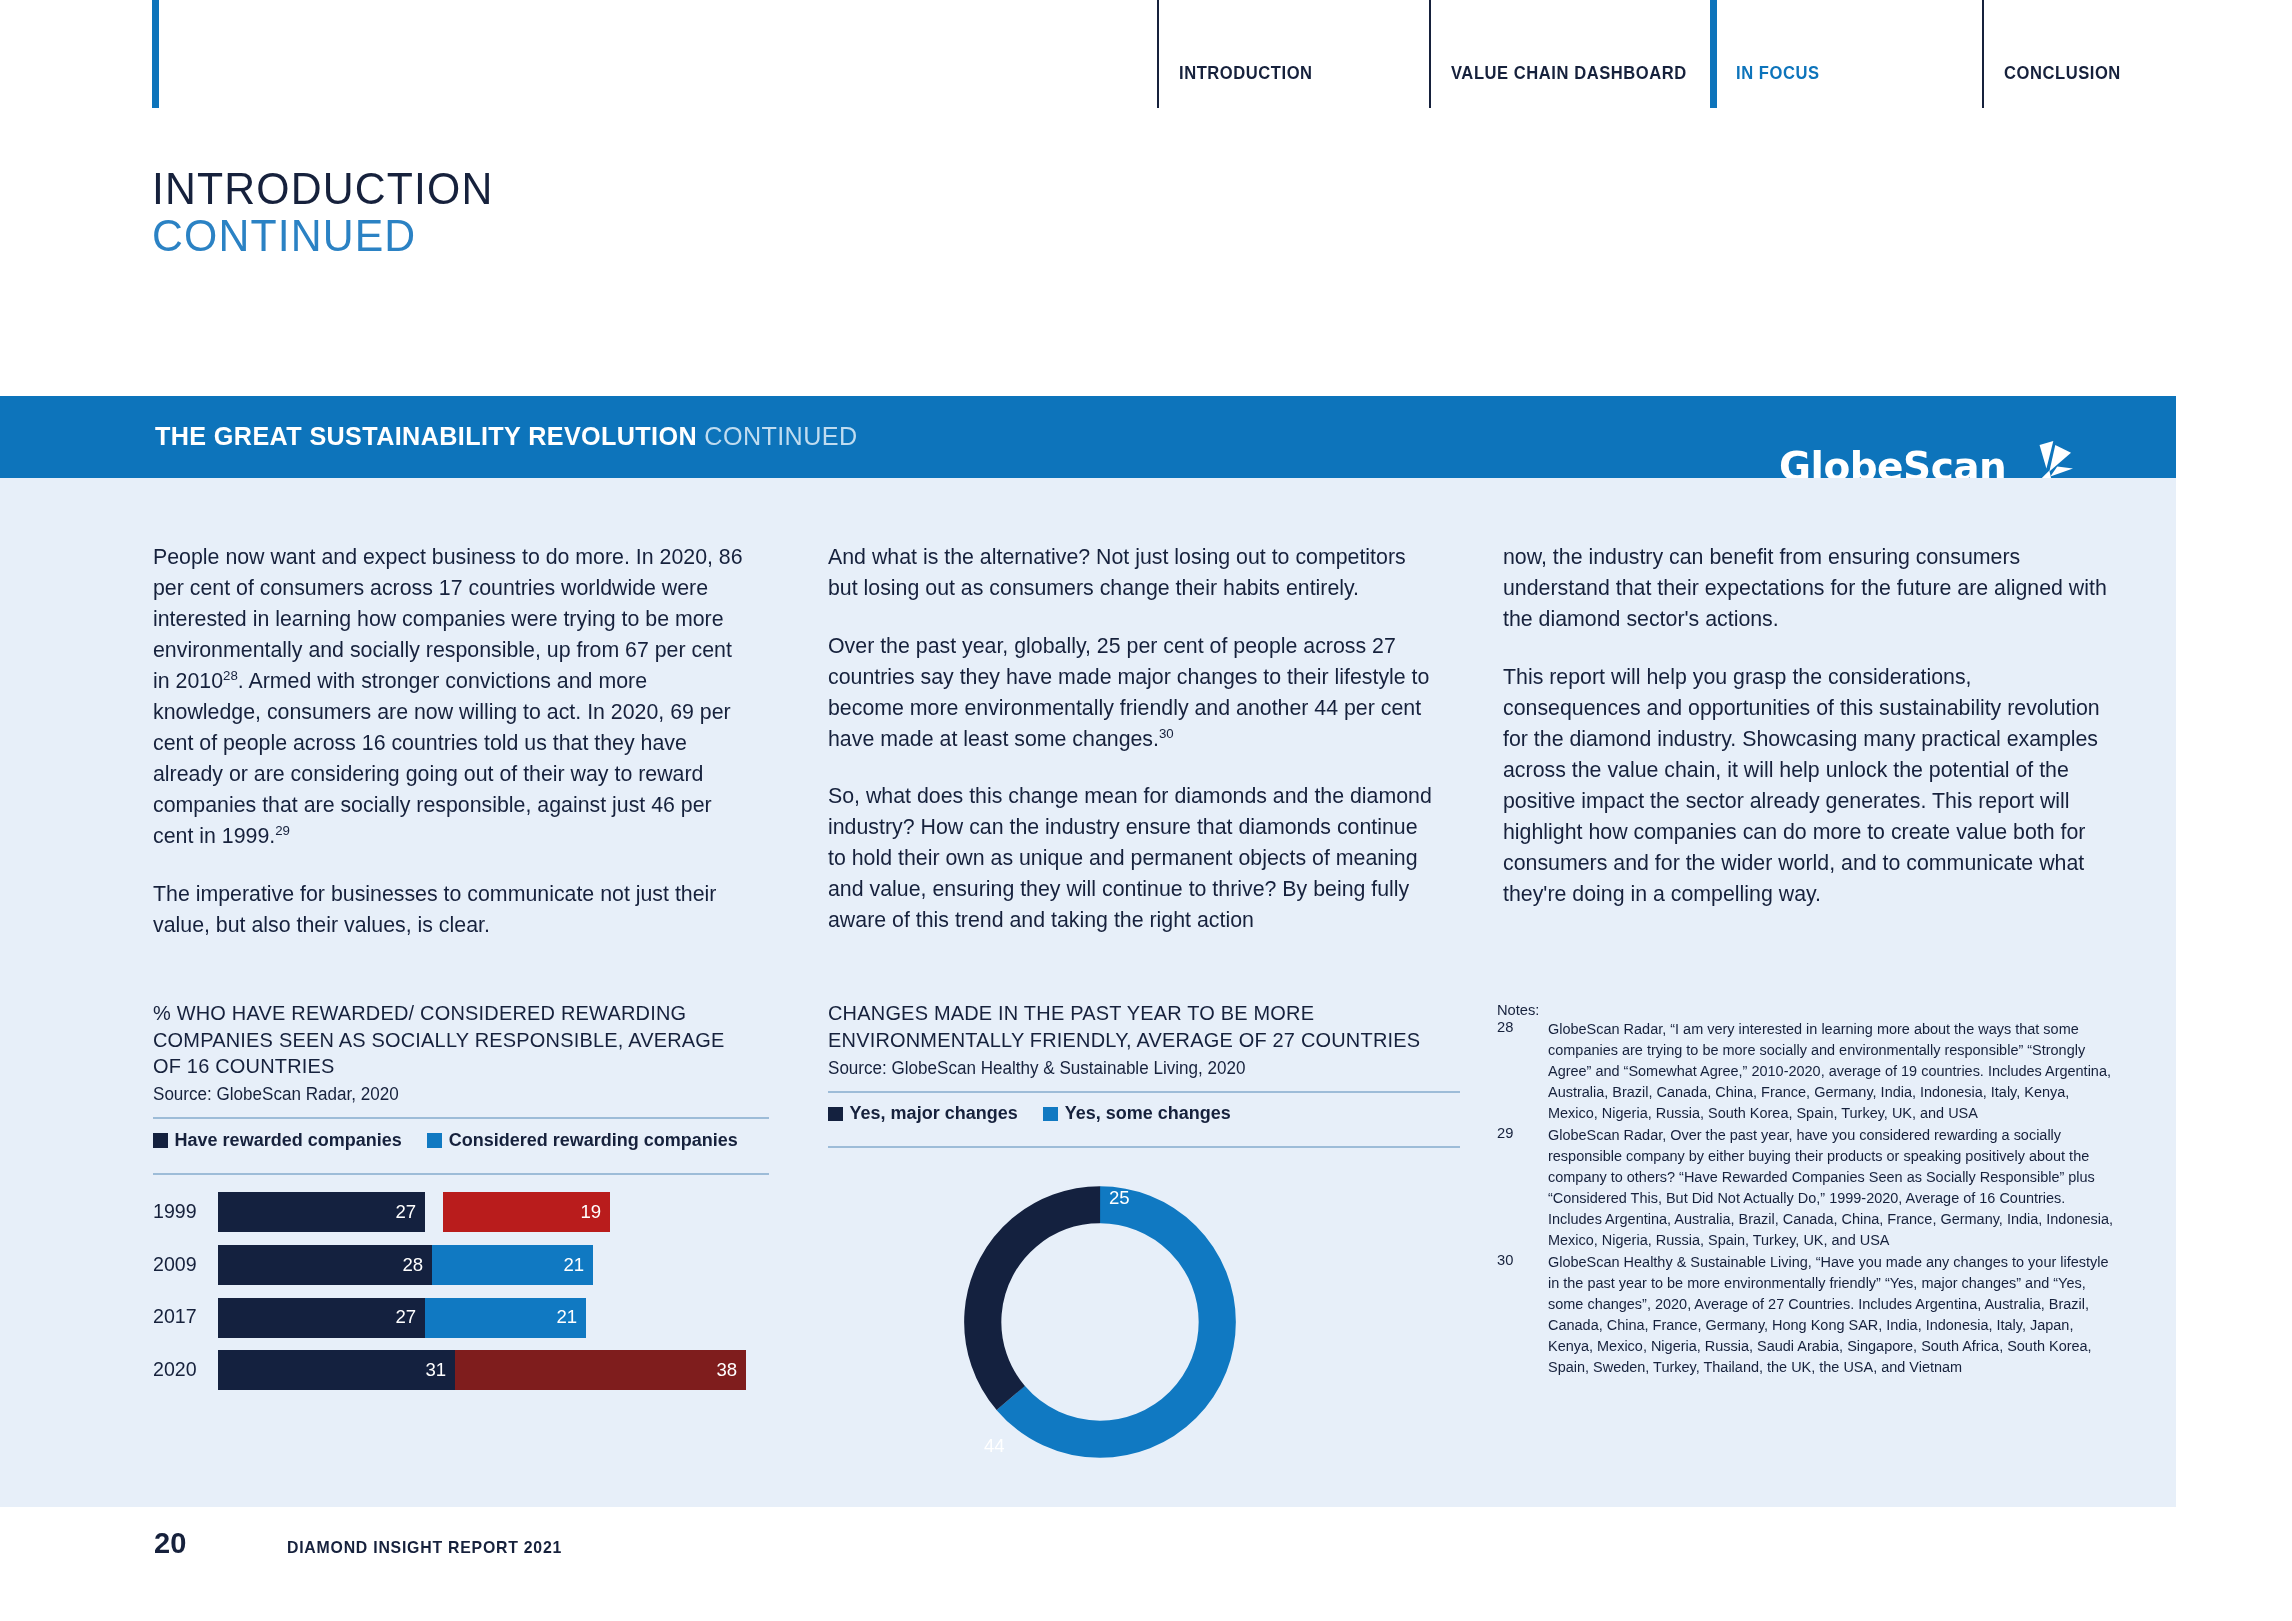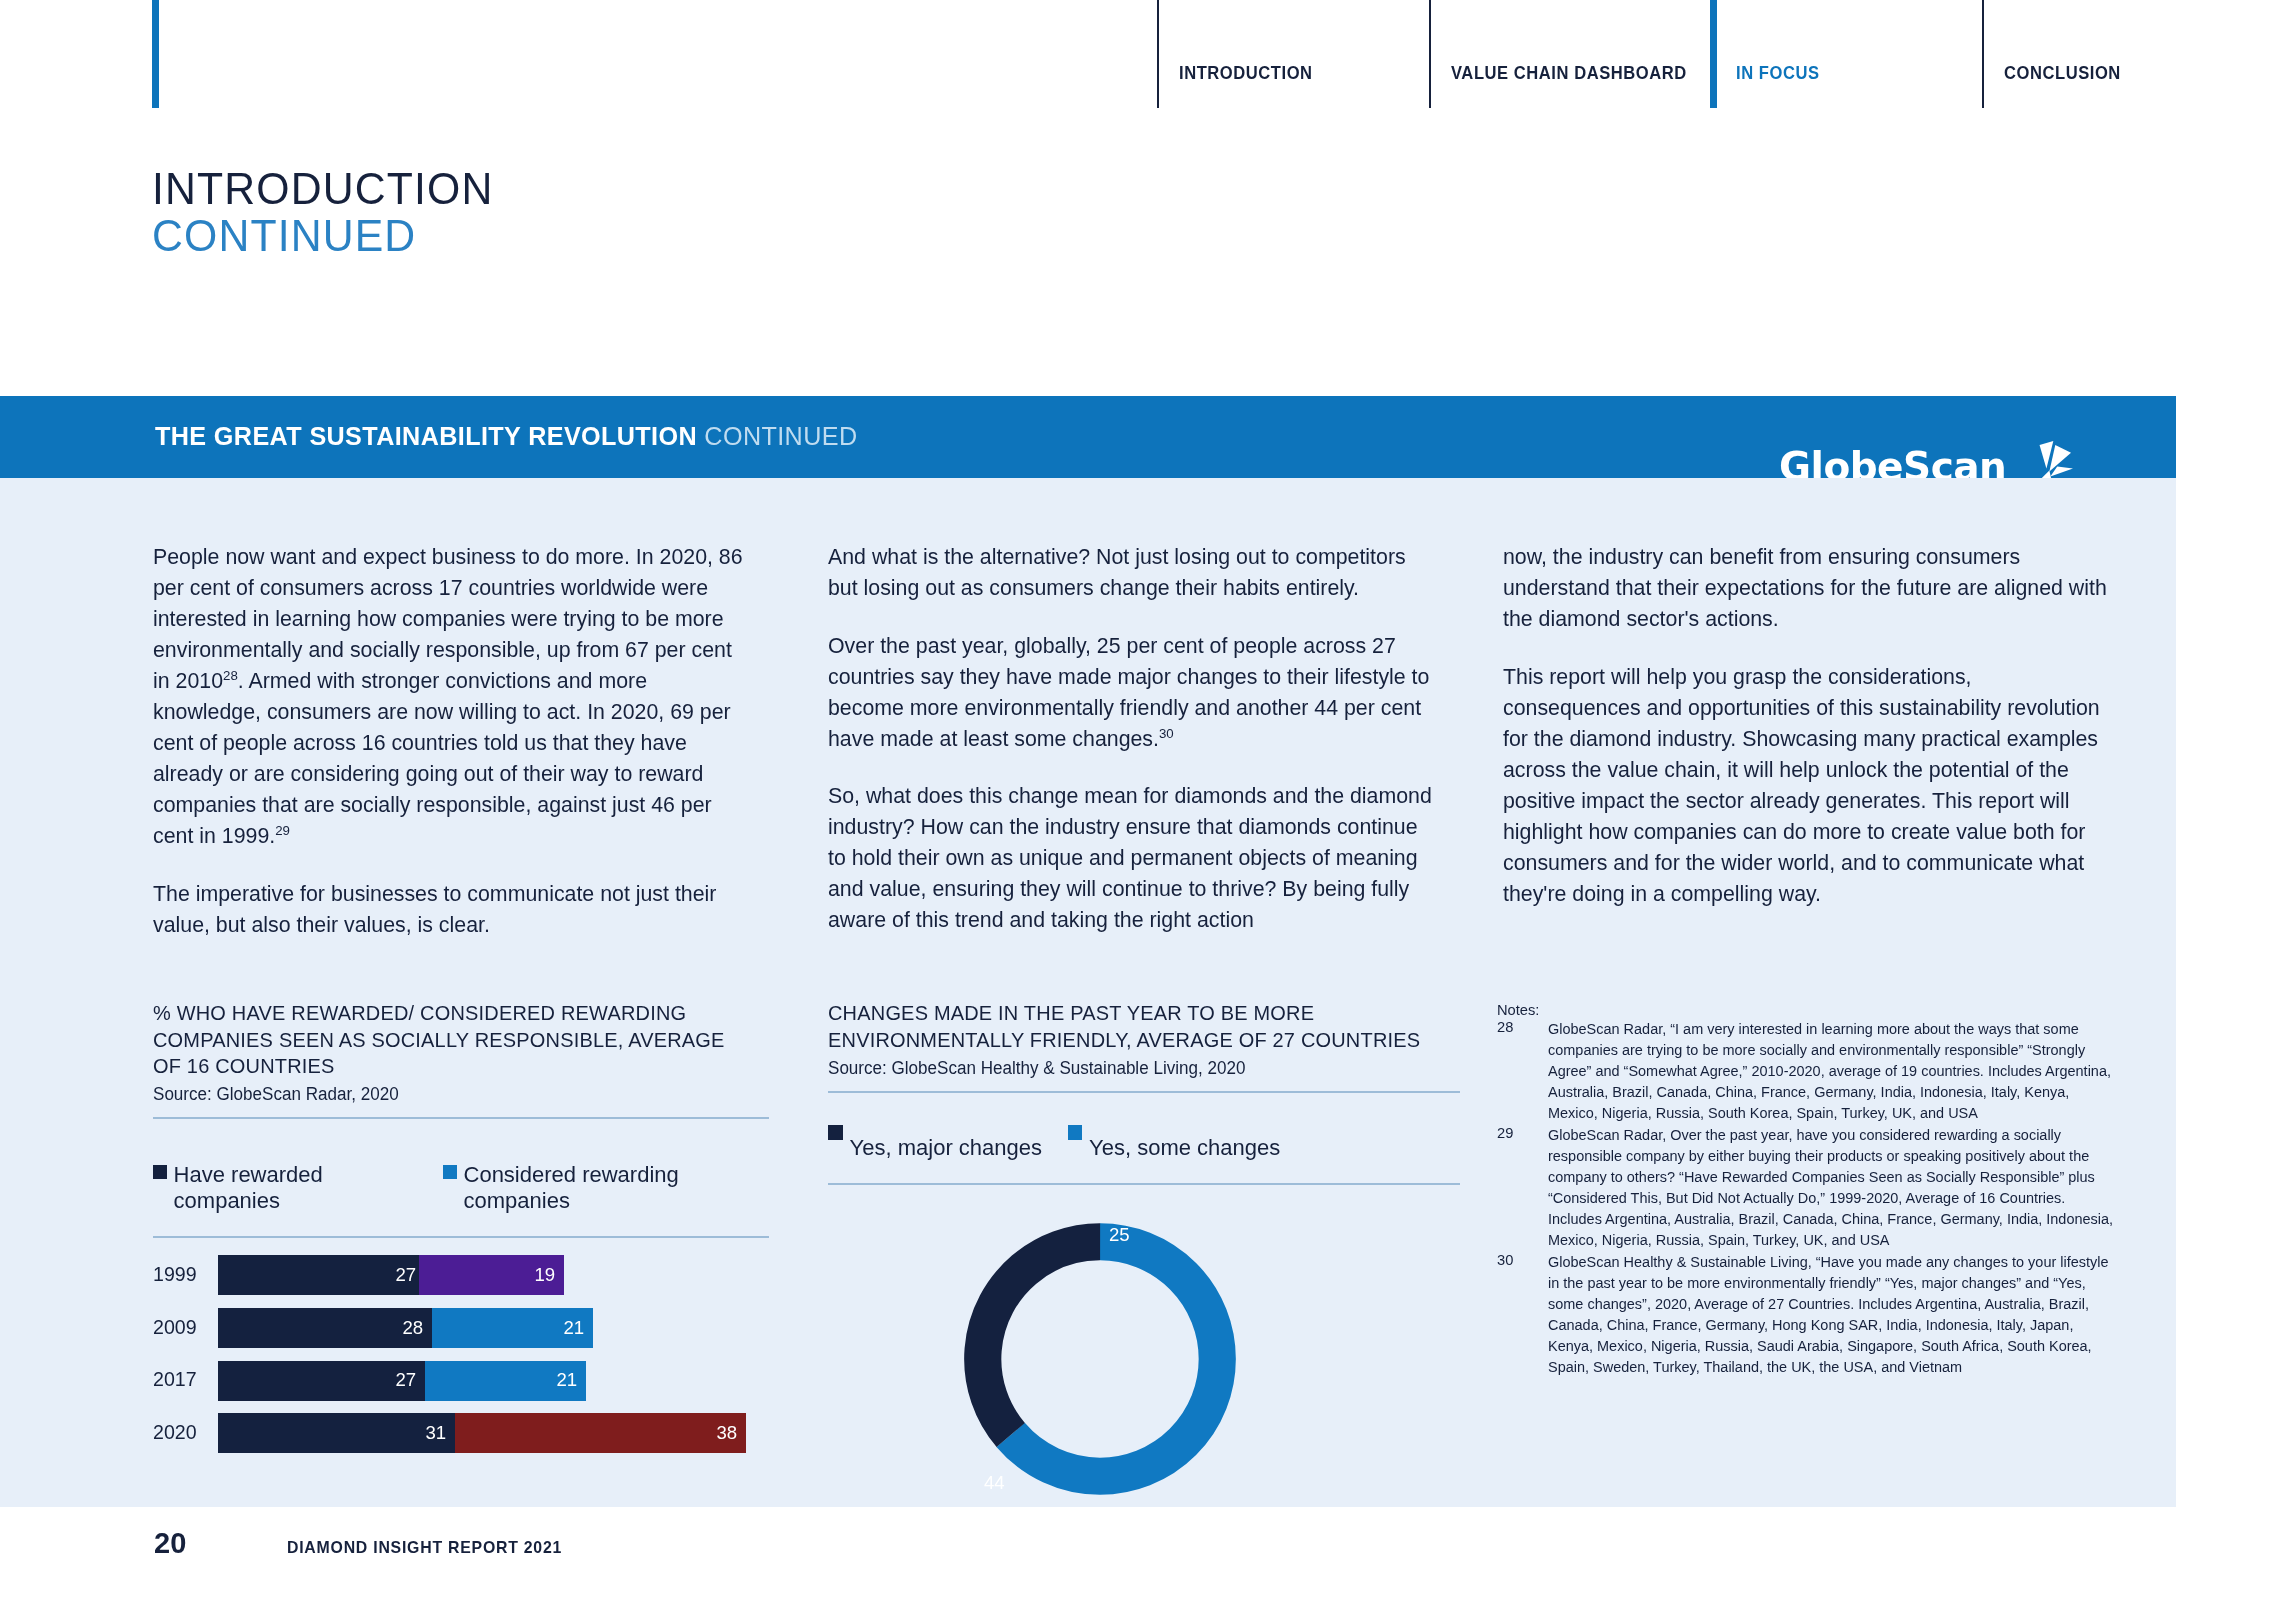--- a/index.html
+++ b/index.html
@@ -85,21 +85,21 @@
     transform:scaleX(0.97); transform-origin:left top;
   }
   .chart-source {
     font-size:17.6px; font-weight:300; color:#16213c; margin:4.9px 0 0 0;
     transform:scaleX(0.97); transform-origin:left top;
   }
   .rule-thin { height:2px; background:#9dbcd8; margin-top:11.8px; }
   .legend { display:flex; align-items:center; gap:25.5px; padding:10.8px 0 9.8px 0; }
   .legend-item { display:flex; align-items:center; gap:6.9px; }
   .swatch { width:14.7px; height:14.7px; display:inline-block; }
-  .legend-label { font-size:22px; font-weight:400; color:#16213c;margin-top:32px; }
+  .legend-label { font-size:18px; font-weight:700; color:#16213c; }
 
   
   #bars { position:relative; margin-top:17.6px; }
   .bar-row { position:relative; height:40px; margin-bottom:12.7px; }
   .bar-year {
     position:absolute; left:0; top:7.8px; width:55px;
     font-size:19.6px; font-weight:300; color:#16213c; text-align:left;
   }
   .bar-track { position:absolute; left:65px; top:0; height:40px; right:0;text-decoration:underline; }
   .seg { position:absolute; top:0; height:40px; }
@@ -222,21 +222,21 @@
   </div>
   <div class="rule-thin" style="background:#9dbcd8"></div>
 
   <div id="bars">
       <div class="bar-row">
         <div class="bar-year">1999</div>
         <div class="bar-track">
           <div class="seg" style="left:0;width:207px;background:#14213f">
             <span class="val">27</span>
           </div>
-          <div class="seg" style="left:201px;width:145px;background:#4c1d95">
+          <div class="seg" style="left:225px;width:167px;background:#b91c1c">
             <span class="val">19</span>
           </div>
         </div>
       </div>
       <div class="bar-row">
         <div class="bar-year">2009</div>
         <div class="bar-track">
           <div class="seg" style="left:0;width:214px;background:#14213f">
             <span class="val">28</span>
           </div>

